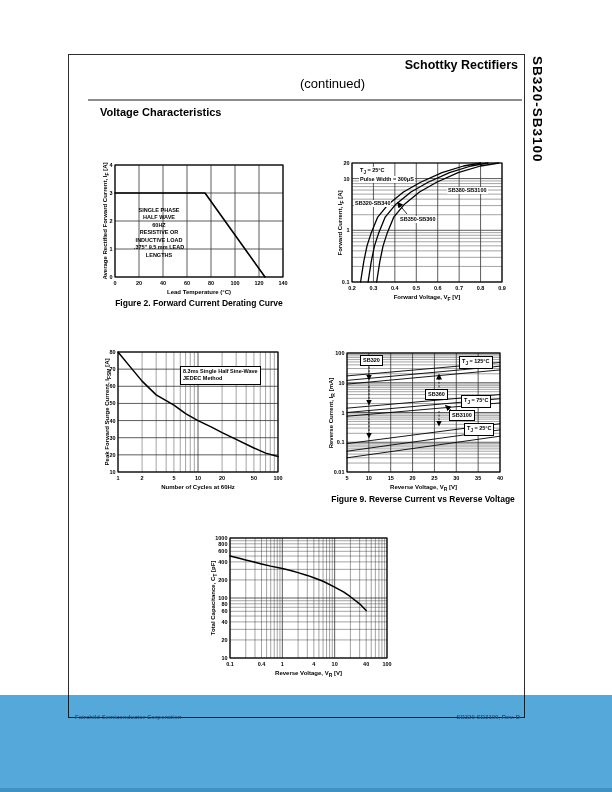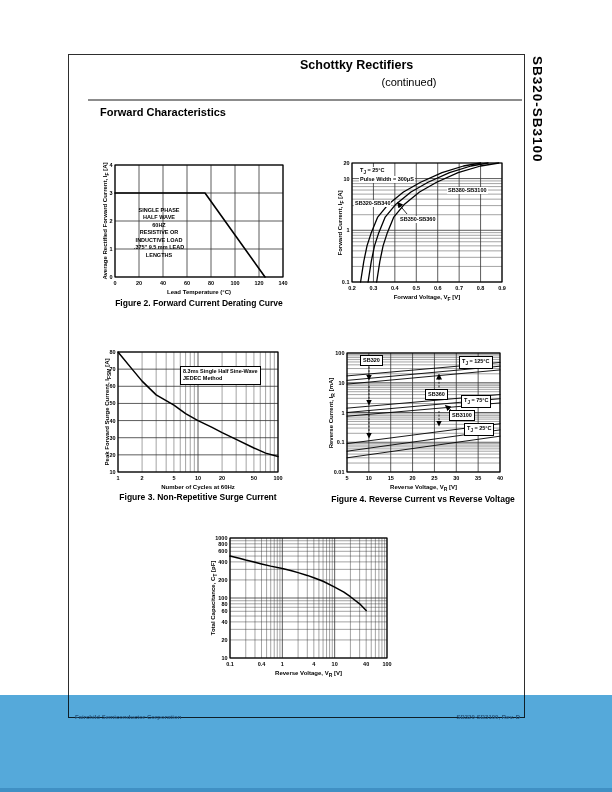--- a/index.html
+++ b/index.html
@@ -2,23 +2,23 @@
 <html><head>
 <meta charset="utf-8">
 <style>
   html,body{margin:0;padding:0;background:#fff;}
   #page{position:relative;width:612px;height:792px;background:#fff;overflow:hidden;
         font-family:"Liberation Sans",sans-serif;color:#000;}
   .frame{position:absolute;left:68px;top:54px;width:455px;height:662px;
          border:1.5px solid rgba(0,0,0,0.82);z-index:4;pointer-events:none;}
   .side-text{position:absolute;left:530px;top:56px;writing-mode:vertical-rl;
          font-weight:bold;font-size:13.5px;letter-spacing:1px;white-space:nowrap;}
-  .hdr-title{position:absolute;left:300px;top:58px;width:218px;text-align:left;
+  .hdr-title{position:absolute;left:300px;top:58px;width:218px;text-align:right;
          font-weight:bold;font-size:12.5px;}
-  .hdr-sub{position:absolute;left:300px;top:76px;width:218px;text-align:center;font-size:11px;}
+  .hdr-sub{position:absolute;left:300px;top:76px;width:218px;text-align:left;font-size:13px;}
   .rule{position:absolute;left:88px;top:99px;width:434px;height:2px;background:#8c8c8c;}
   .section-title{position:absolute;left:100px;top:106px;font-weight:bold;font-size:11px;}
   .chart{position:absolute;}
   .chart svg{position:absolute;left:0;top:0;overflow:visible;}
   .chart svg text{font-family:"Liberation Sans",sans-serif;font-size:5.5px;font-weight:bold;fill:#000;}
   .anno{position:absolute;font-size:5.5px;font-weight:bold;line-height:1.35;white-space:nowrap;z-index:2;}
   .anno.center{transform:translateX(-50%);text-align:center;}
   .anno.bg{background:#fff;padding:0 1px;}
   .anno.boxed{background:#fff;border:0.8px solid #000;padding:1px 2px;}
   .ylab{position:absolute;white-space:nowrap;transform-origin:0 0;
@@ -39,21 +39,21 @@
 
 <div id="page">
   <div class="banner" style="background: rgb(85, 169, 218);"></div>
   <div class="banner-edge" style="background: rgb(64, 144, 196);"></div>
   <div class="frame"></div>
 
   <div class="side-text">SB320-SB3100</div>
   <div class="hdr-title">Schottky Rectifiers</div>
   <div class="hdr-sub">(continued)</div>
   <div class="rule" style="background: rgb(140, 140, 140);"></div>
-  <div class="section-title">Forward Characteristics</div>
+  <div class="section-title">Voltage Characteristics</div>
 
   <div class="chart" style="left: 115px; top: 165px; width: 168px; height: 112px;">
       <svg width="168" height="112">
         <defs>
           <marker id="ah0" markerWidth="6" markerHeight="6" refX="4.5" refY="3" orient="auto" markerUnits="userSpaceOnUse">
             <path d="M0,0 L6,3 L0,6 Z" fill="#000"></path>
           </marker>
         </defs>
         <line x1="0" y1="0" x2="0" y2="112" stroke="#333" stroke-width="0.8"></line>
         <line x1="24" y1="0" x2="24" y2="112" stroke="#333" stroke-width="0.8"></line>
@@ -369,18 +369,17 @@
         <text x="-2.5" y="25.87640052032225" text-anchor="end">400</text>
         <text x="-2.5" y="15.310924976981397" text-anchor="end">600</text>
         <text x="-2.5" y="7.814600780483374" text-anchor="end">800</text>
         <text x="-2.5" y="2" text-anchor="end">1000</text>
       </svg>
       <div class="ylab" style="left: -20px; top: 60px;">Total Capacitance, C<sub>T</sub> [pF]</div>
       <div class="xlab" style="left: 78.5px; top: 132px;">Reverse Voltage, V<sub>R</sub> [V]</div>
     </div>
 
   <div class="cap" style="left:99px;top:298px">Figure 2. Forward Current Derating Curve</div>
-  <div class="cap" style="left:98px;top:492px">Figure 3. Non-Repetitive Surge Current</div>
-  <div class="cap" style="left:323px;top:494px">Figure 4. Reverse Current vs Reverse Voltage</div>
+  <div class="cap" style="left:323px;top:494px">Figure 9. Reverse Current vs Reverse Voltage</div>
 
   <div class="footer-left">Fairchild Semiconductor Corporation</div>
   <div class="footer-right">SB320-SB3100, Rev. D</div>
 </div>
 
 </body></html>

